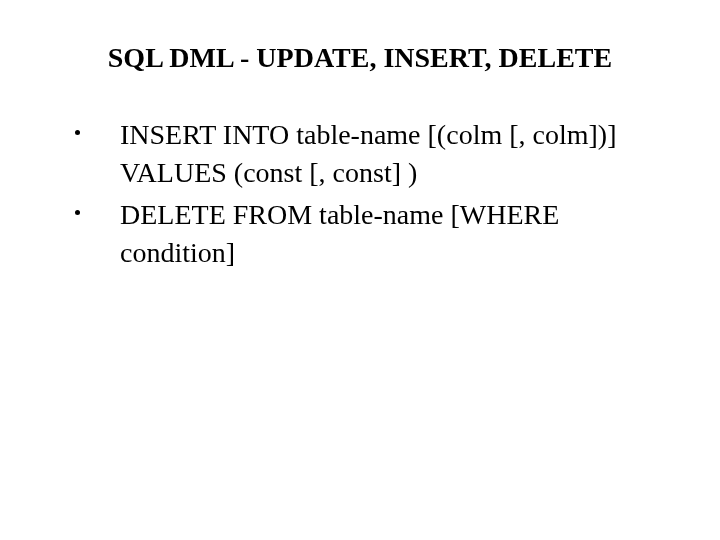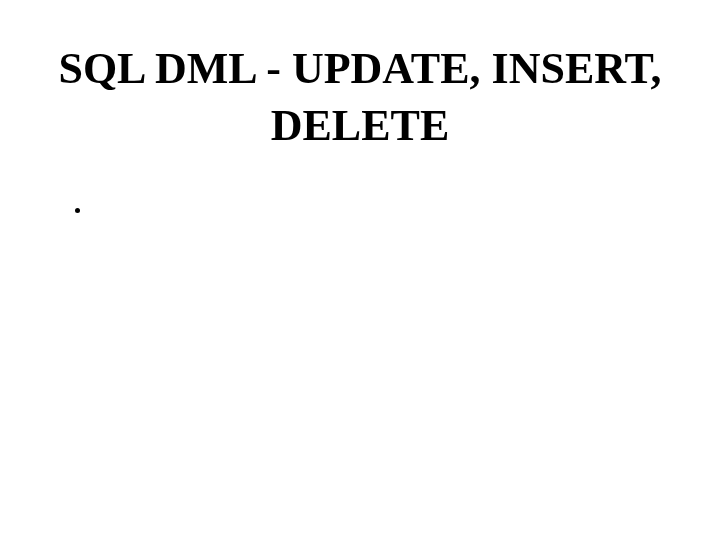--- a/index.html
+++ b/index.html
@@ -9,21 +9,21 @@
     }
     body {
       width: 720px;
       height: 540px;
       background: #ffffff;
       font-family: "Times New Roman", Times, serif;
       color: #000000;
       padding: 30px 50px;
     }
     .title {
-      font-size: 44px;
+      font-size: 28px;
       text-align: center;
       margin-bottom: 40px;
       margin-top: 10px;
       line-height: 1.3;
     }
     .bullet-list {
       list-style: none;
       padding-left: 20px;
     }
     .bullet-item {
@@ -44,14 +44,19 @@
     }
   </style>
 </head>
 <body>
 
 <h1 class="title">SQL DML - UPDATE, INSERT, DELETE</h1>
 
 <ul class="bullet-list">
   <li class="bullet-item">
     <span class="bullet-dot"></span>
+    <span>INSERT INTO table-name [(colm [, colm])] VALUES (const [, const] )</span>
+  </li>
+  <li class="bullet-item">
+    <span class="bullet-dot"></span>
+    <span>DELETE FROM table-name [WHERE condition]</span>
   </li>
 </ul>
 
 </body></html>

